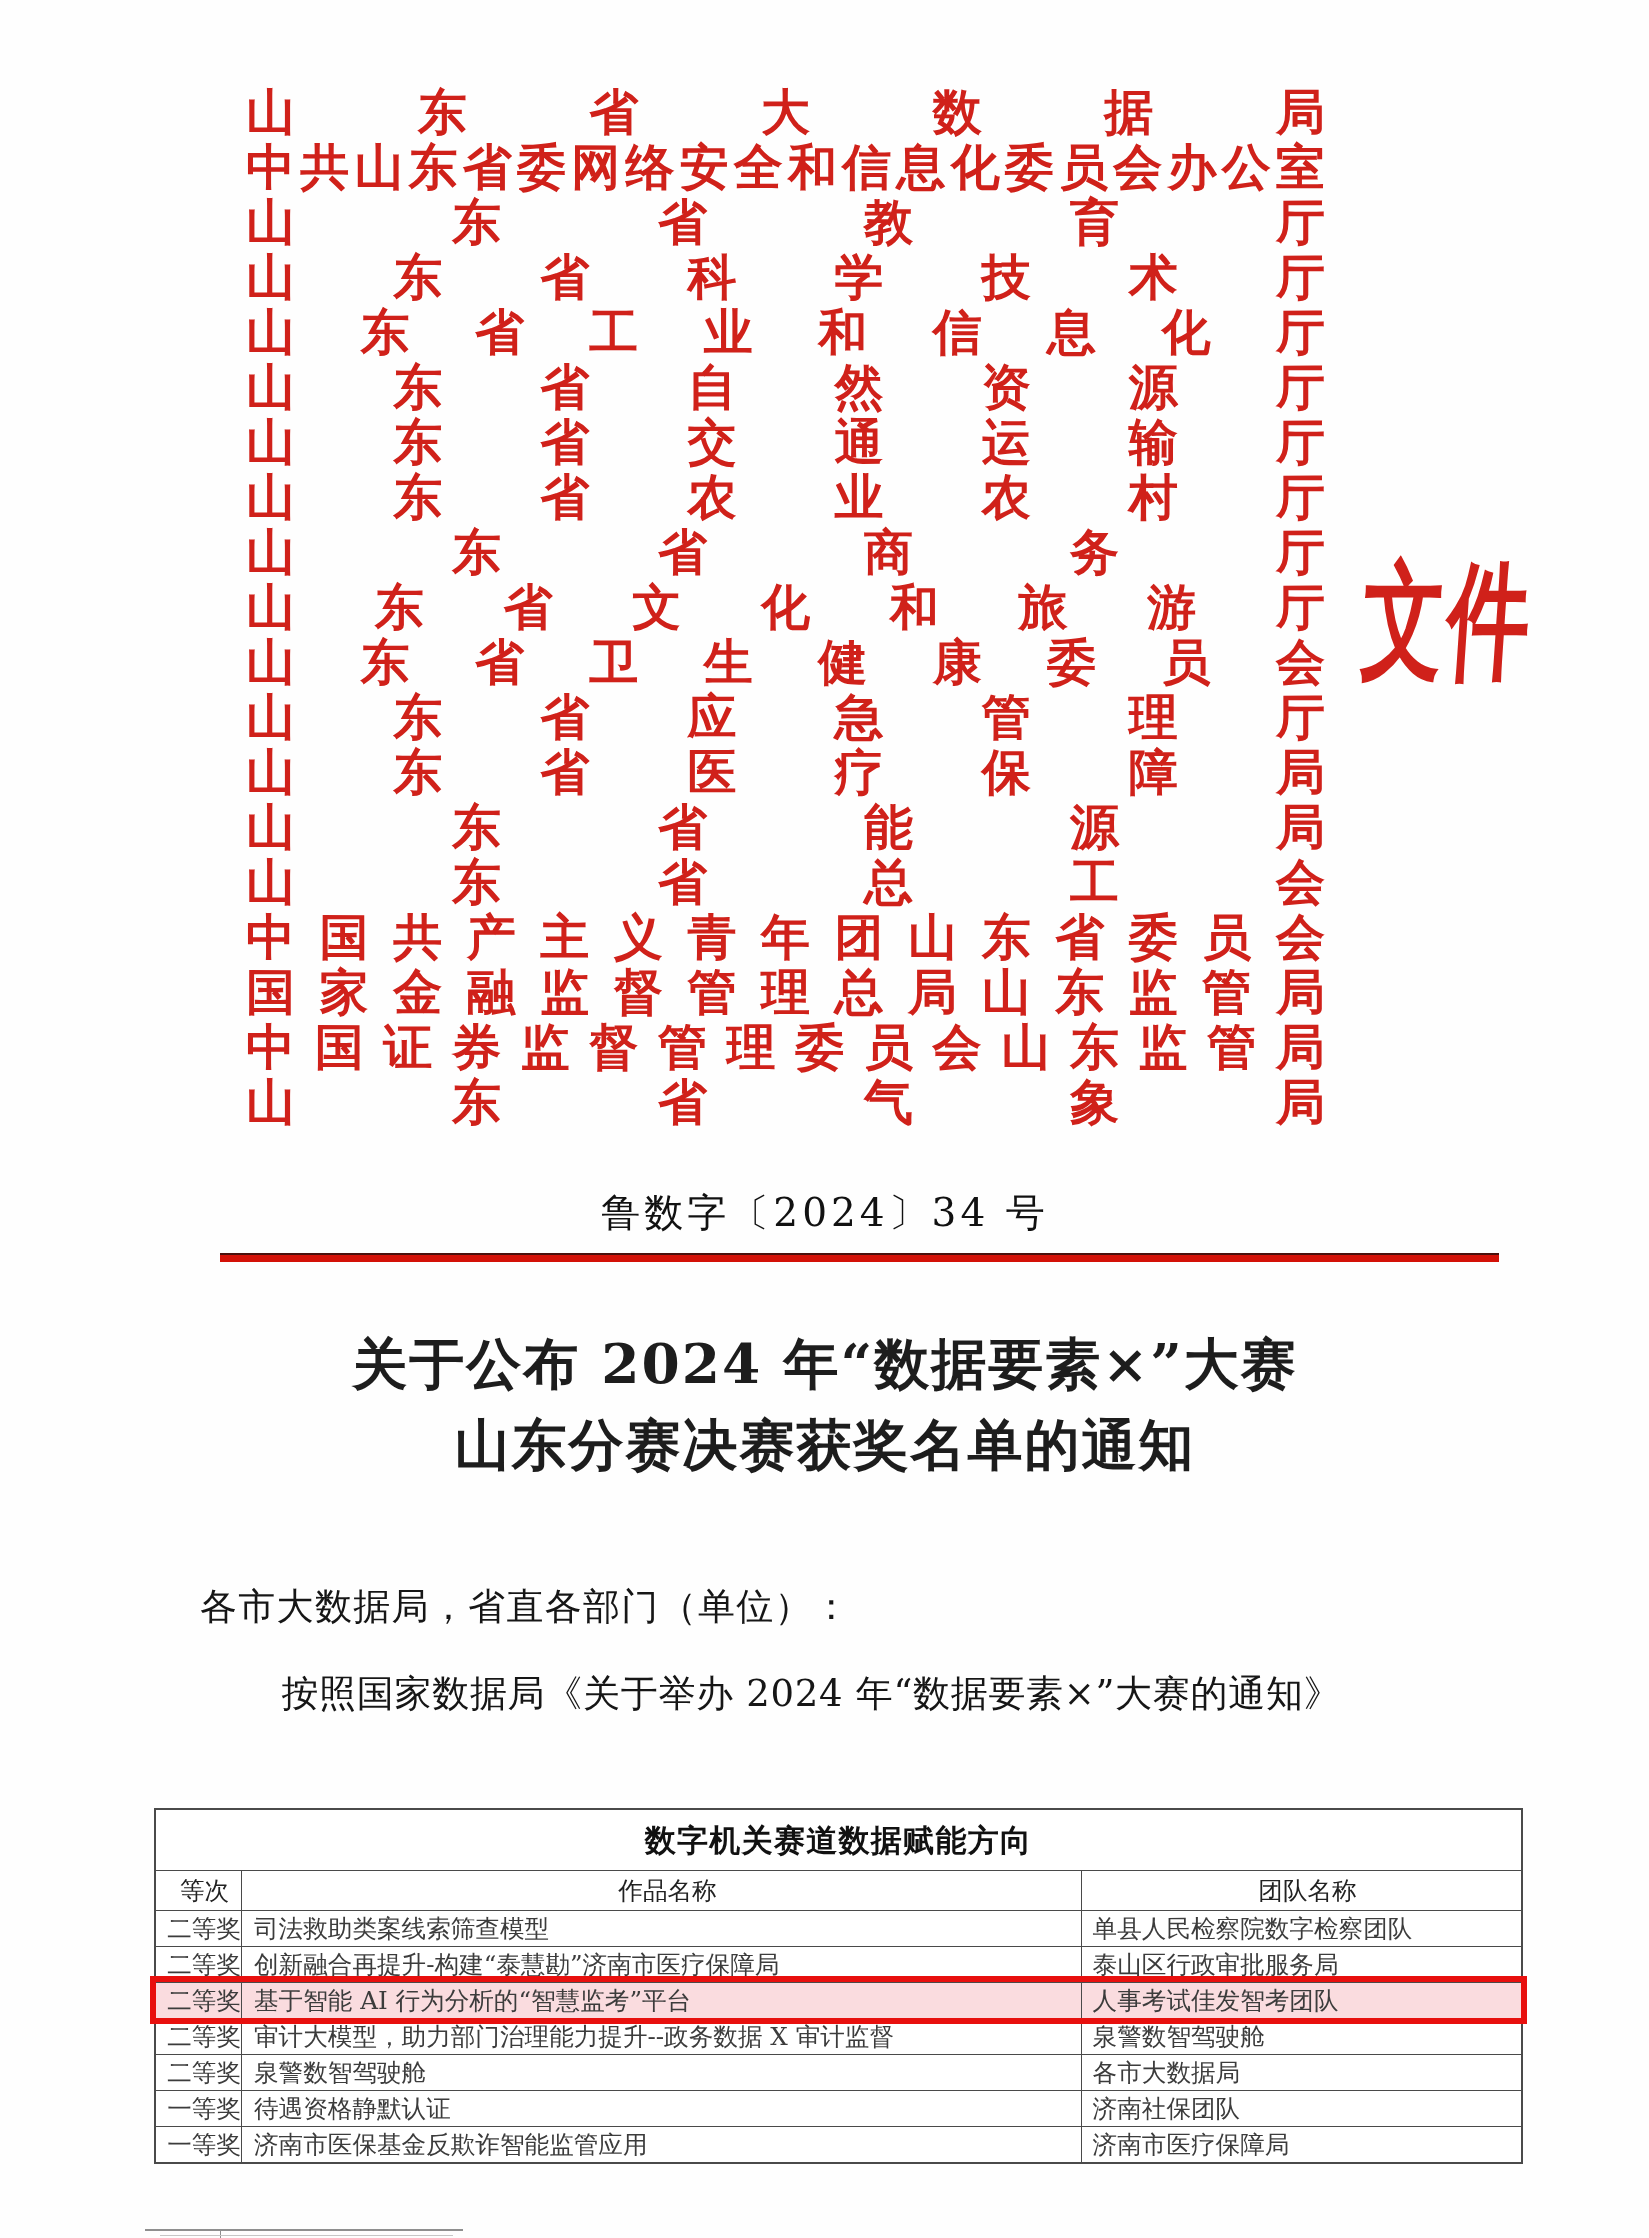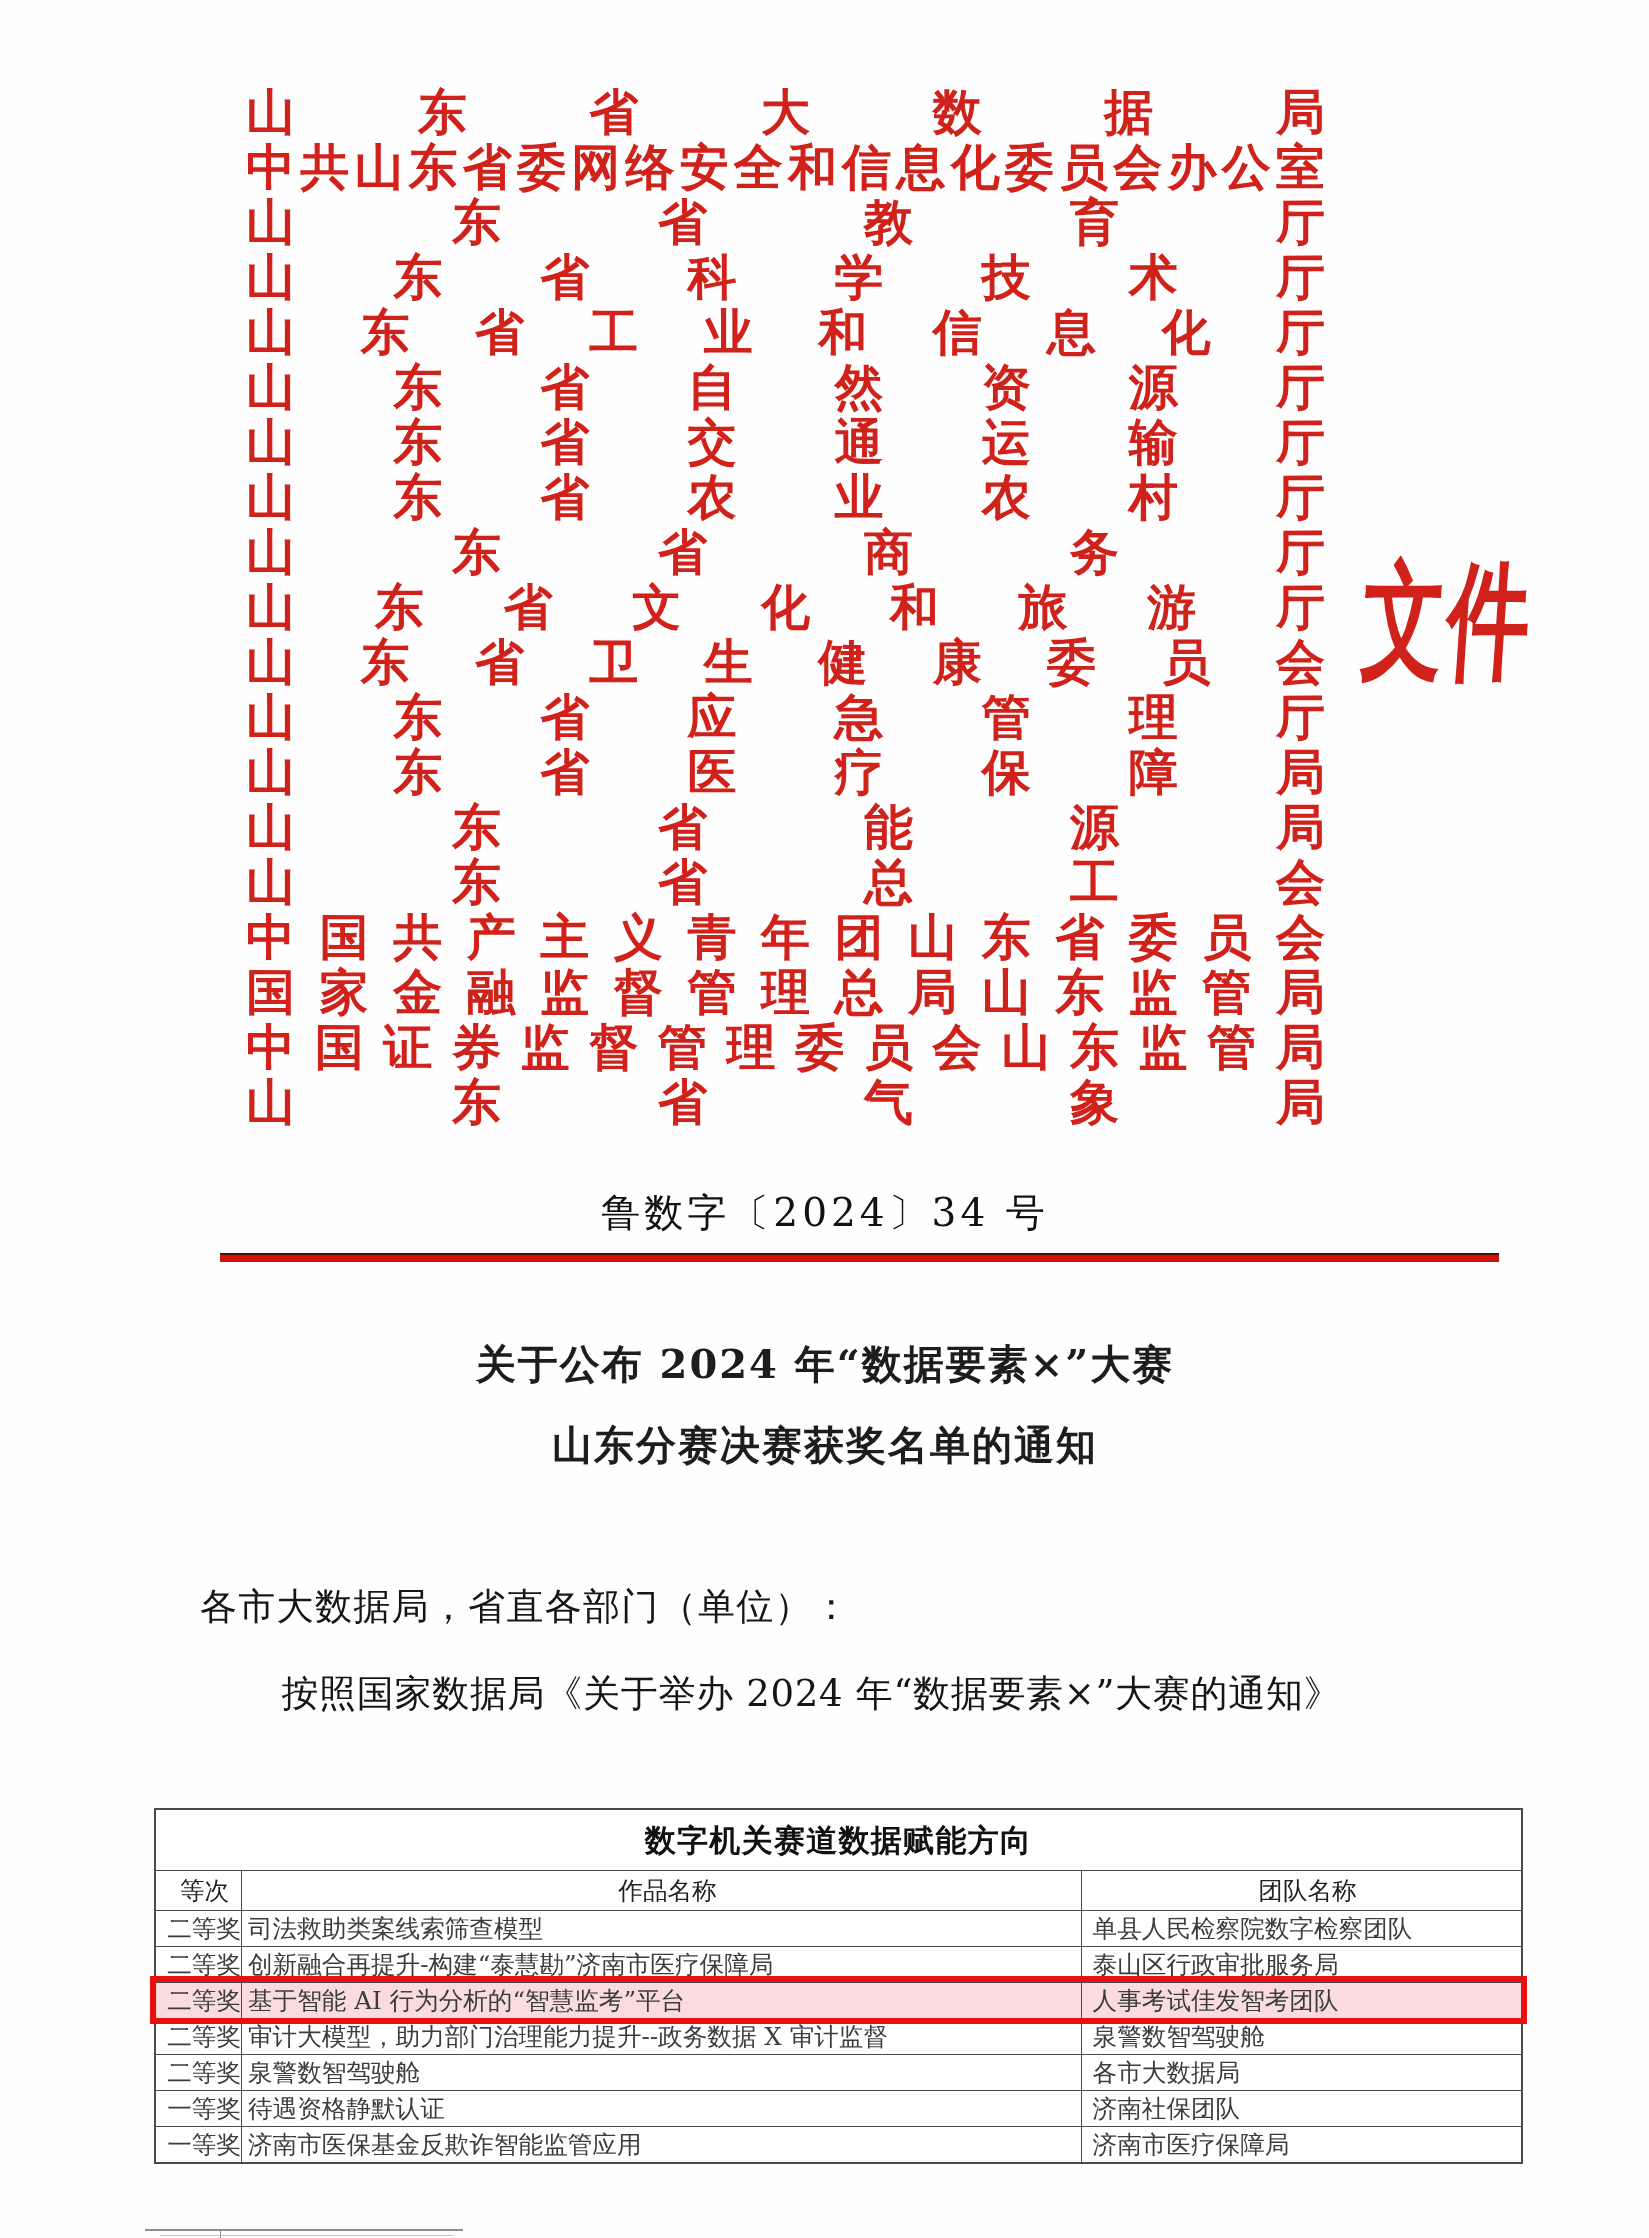--- a/index.html
+++ b/index.html
@@ -30,21 +30,21 @@
     position:absolute; left:0; top:1186px; width:1650px; text-align:center;
     font-size:39px; color:#111; letter-spacing:4px;
   }
   .red-rule{
     position:absolute; left:220px; top:1253px; width:1279px; height:7.3px;
     background:var(--rule-red); border-top:2px solid #4a100c;
   }
   
   .title{
     position:absolute; left:0; top:1323px; width:1650px; text-align:center;
-    color:var(--ink); font-weight:bold; font-size:40px; line-height:81px;
+    color:var(--ink); font-weight:bold; font-size:55px; line-height:81px;
     letter-spacing:2px; font-family:"DejaVu Serif","Liberation Serif",serif;
   }
   
   .salutation{
     position:absolute; left:200px; top:1582px; width:1331px;
     font-size:37px; color:#161616; letter-spacing:1.3px; white-space:nowrap;
   }
   .paragraph{
     position:absolute; left:200px; top:1669px; width:1364px;
     font-size:37px; color:#161616; letter-spacing:0.7px; text-indent:2.2em; white-space:nowrap;
@@ -61,21 +61,21 @@
   }
   .t-head,.t-row{
     display:grid; grid-template-columns:85px 840px 440px;
     border-top:1.3px solid var(--tb); box-sizing:border-box;
   }
   .t-head{height:40px; line-height:39px;}
   .t-row{height:36px; line-height:35px;}
   .cell{box-sizing:border-box; overflow:hidden; white-space:nowrap;}
   .cell + .cell{border-left:1.3px solid var(--tb);}
   .c-award{text-align:right;}
-  .c-work{padding-left:6px;}
+  .c-work{padding-left:12px;}
   .c-team{padding-left:10.6px;}
   .t-head .cell{text-align:center; padding-left:12px; color:#222;}
   .t-row.highlight{
     position:relative; z-index:2; background:var(--hl-bg);
     outline:6px solid var(--hl-border);
   }
   
   .fragment-line{position:absolute; background:#8f8f8f;}
   .fragment-line.faint{background:#c7c7c7;}
 </style>

